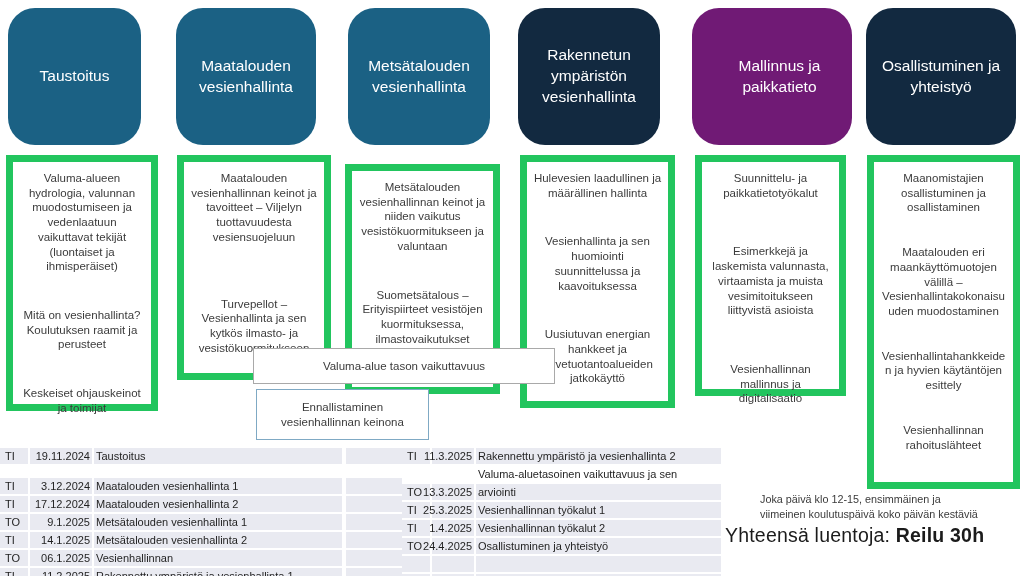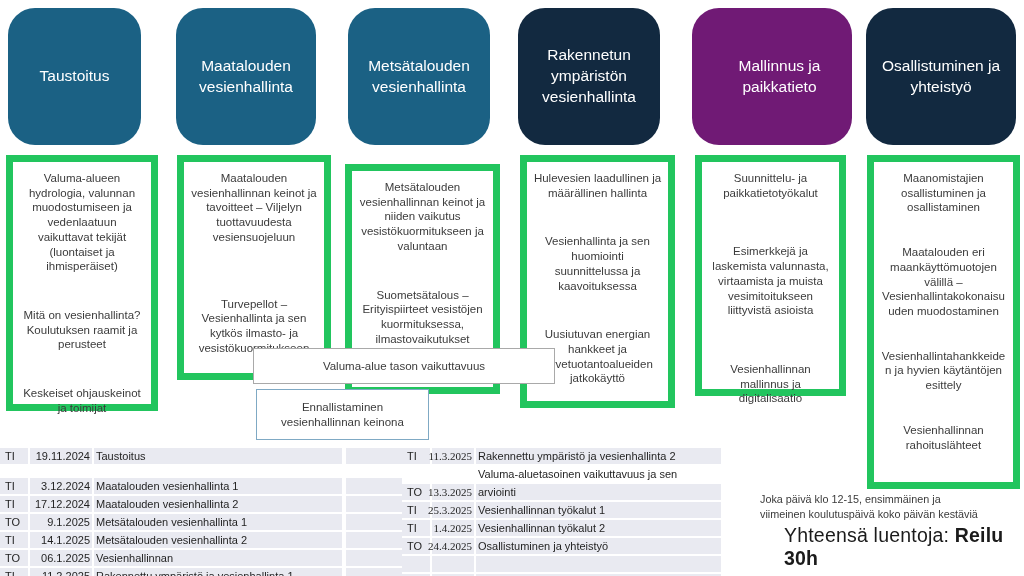--- a/index.html
+++ b/index.html
@@ -29,28 +29,28 @@
   
   .sched{position:absolute;font-size:11px;color:#1f1f1f;}
   .srow{display:flex;margin-bottom:2px;}
   .cell{background:#e9eaf1;margin-right:2px;box-sizing:border-box;height:16px;
         display:flex;align-items:center;padding:0 2px;}
   .cell.day{width:28px;padding-left:5px;}
   .cell.date{width:62px;justify-content:flex-end;}
   .cell.topic{width:248px;}
   .cell.spacer{width:56px;margin-left:2px;}
   .sched--right .cell.topic{width:245px;}
-  .sched--right .cell.date{width:42px;font-family:Liberation Serif, serif;}
+  .sched--right .cell.date{width:42px;}
   .srow--blank .cell{background:transparent;height:10px;}
   .srow--white .cell{background:transparent;}
   .srow--empty .cell{background:#e9eaf1;}
 
   
   #note{position:absolute;left:760px;top:492px;font-size:10.8px;line-height:1.4;color:#3a3a3a;}
-  #total-line{position:absolute;left:784px;top:524px;font-size:19.5px;color:#1b1b1b;letter-spacing:.2px;}
+  #total-line{position:absolute;left:725px;top:524px;font-size:19.5px;color:#1b1b1b;letter-spacing:.2px;}
   #total-line b{font-weight:bold;}
 </style>
 </head>
 <body>
 
 <div id="canvas">
 
   <div class="hdr" style="left: 8px; width: 133px; background-color: rgb(27, 97, 132);">Taustoitus</div>
   <div class="hdr" style="left: 176px; width: 140px; background-color: rgb(27, 97, 132);">Maatalouden vesienhallinta</div>
   <div class="hdr" style="left: 348px; width: 142px; background-color: rgb(27, 97, 132);">Metsätalouden vesienhallinta</div>

